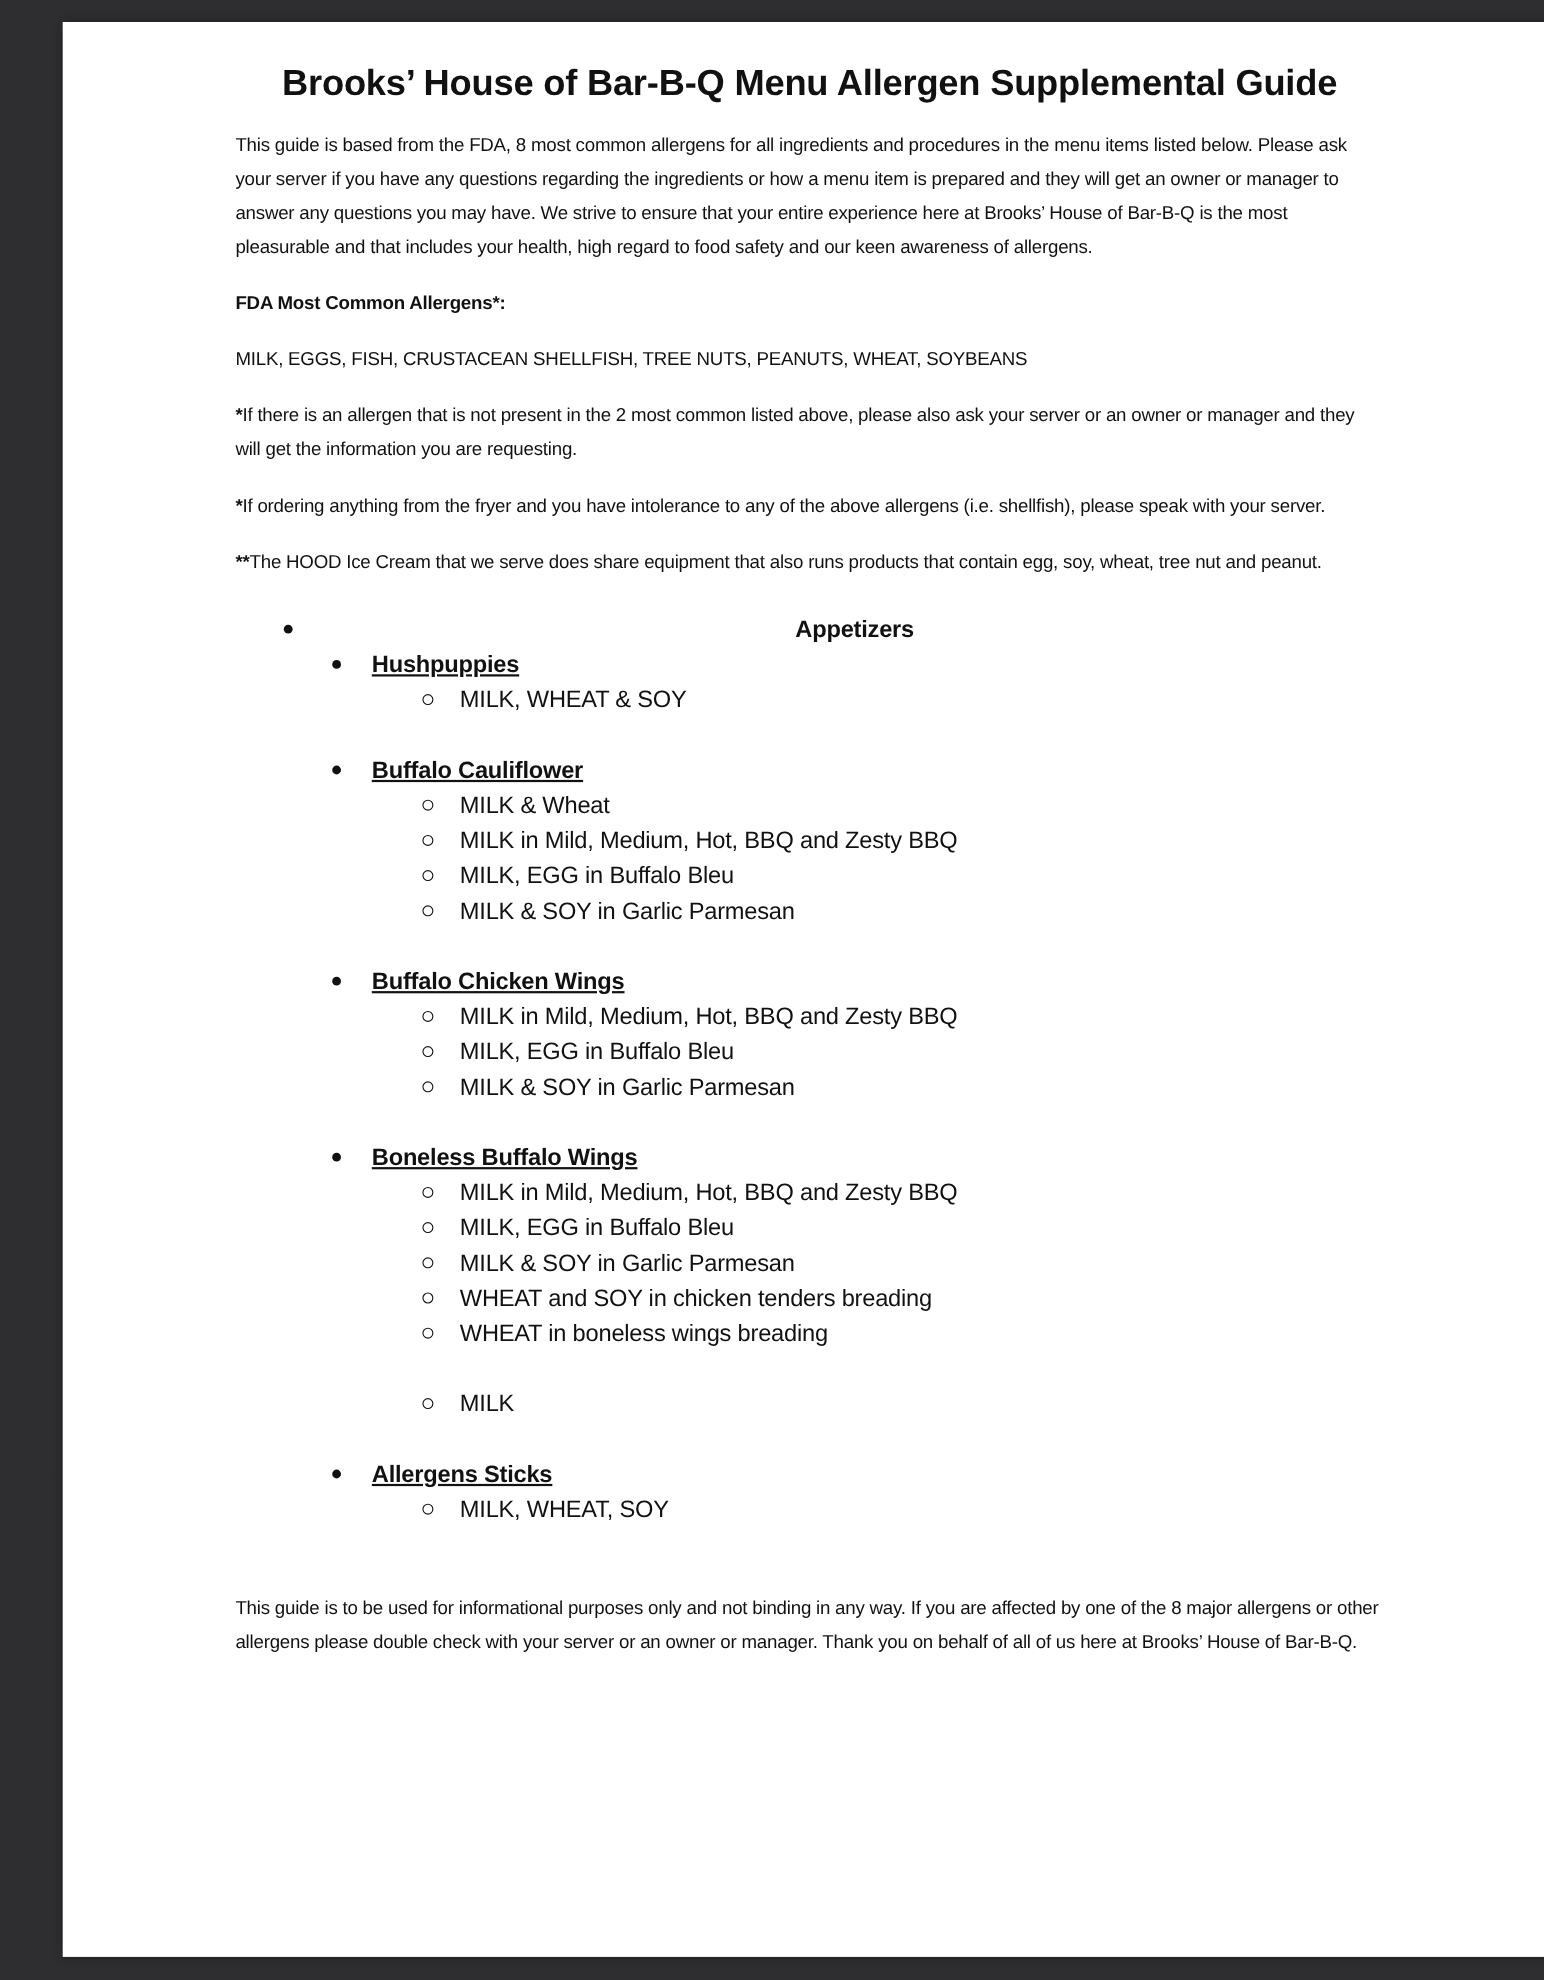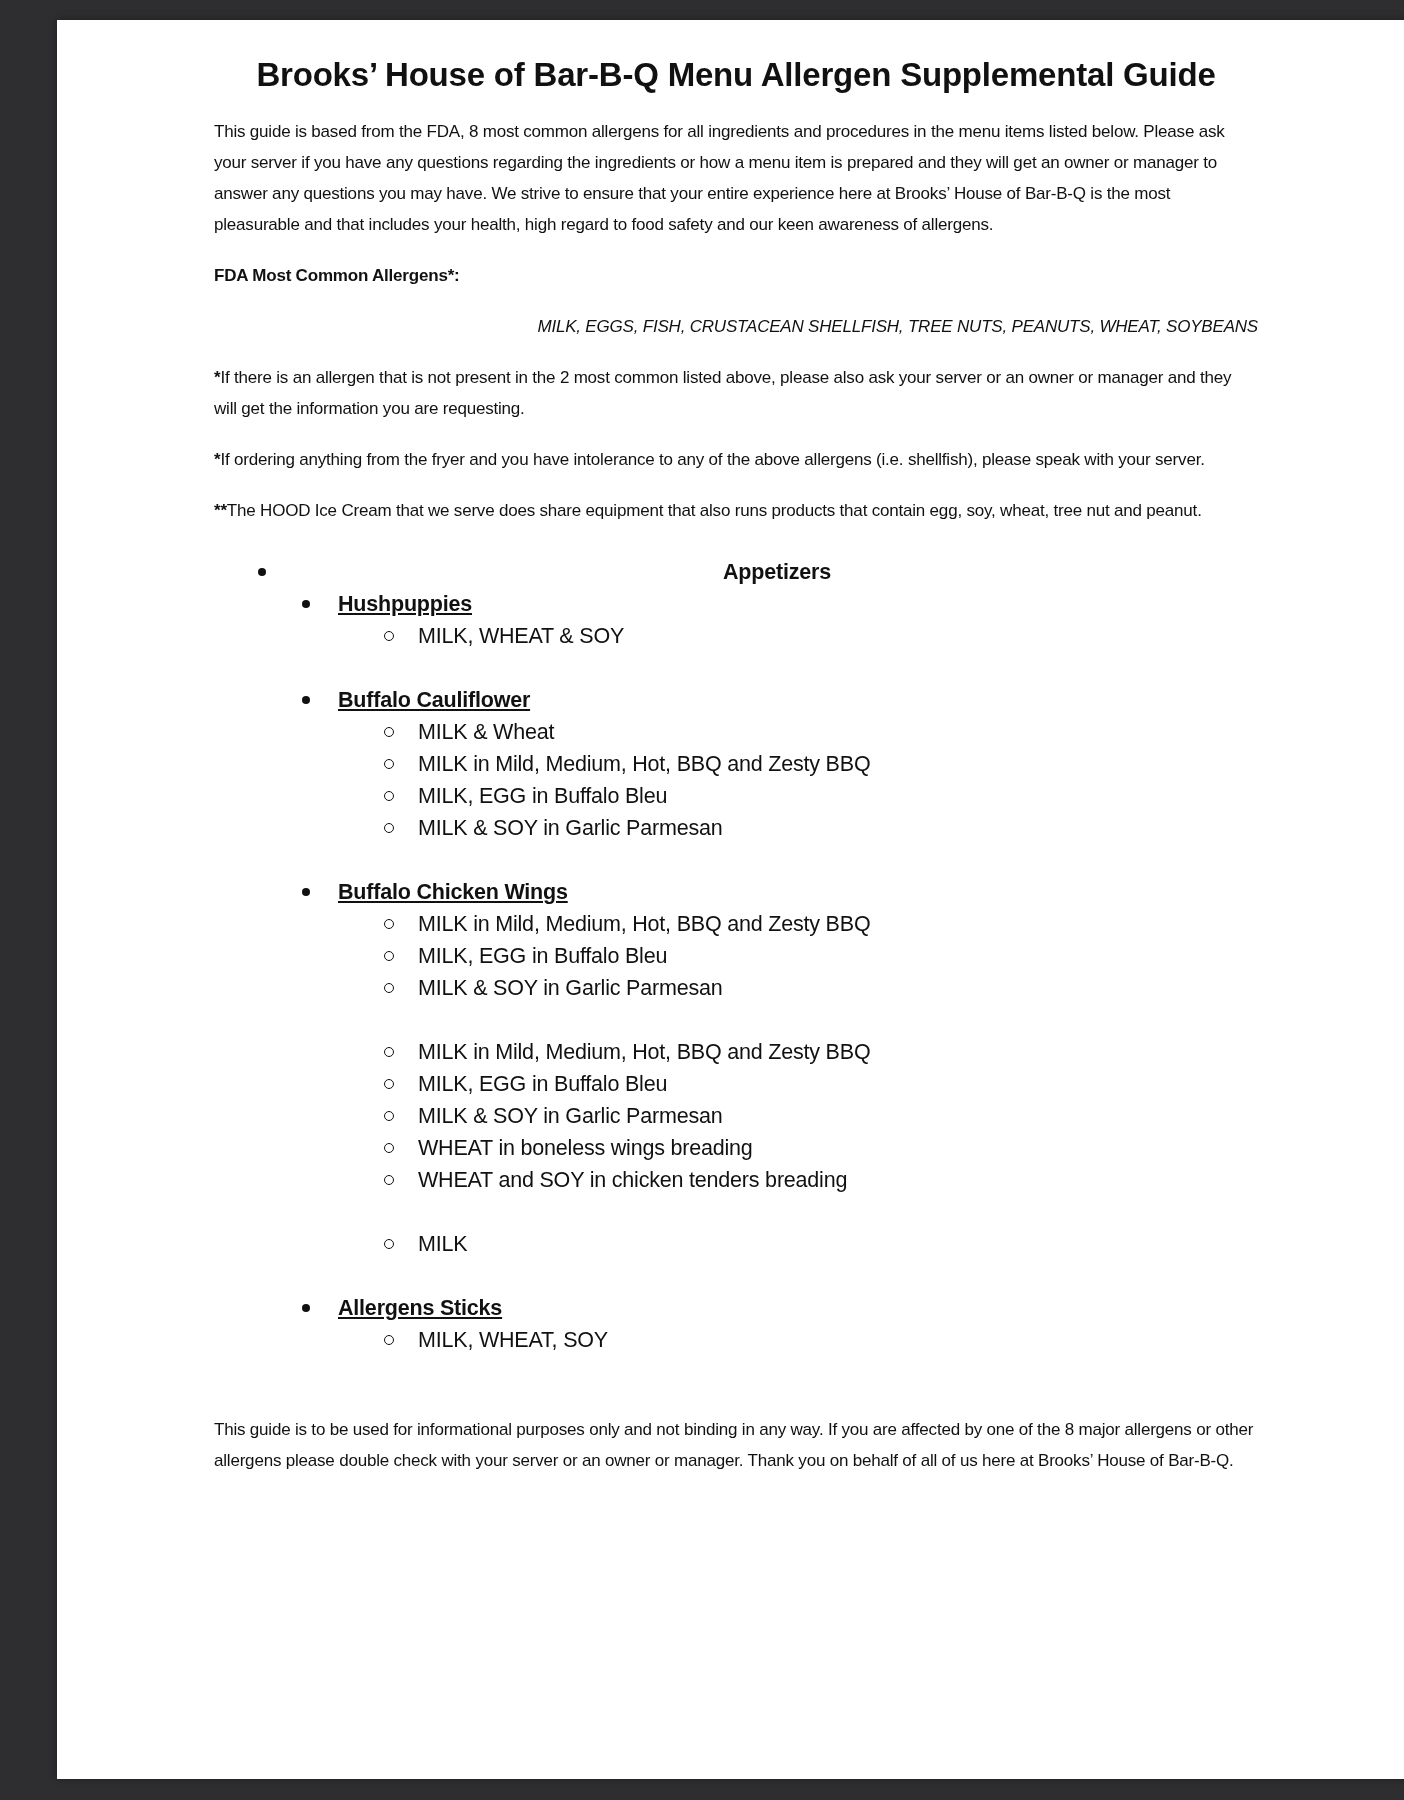--- a/index.html
+++ b/index.html
@@ -40,21 +40,21 @@
     color: #111111;
   }
   .body-text {
     margin: 20px 0 0 0;
     font-size: 17px;
     line-height: 31px;
     letter-spacing: -0.2px;
     color: #111111;
   }
   .bold { font-weight: bold; }
-  .centered { text-align: right; font-style: italic; }
+  .centered { text-align: left; }
   .footer-text { margin-top: 58px; }
   .menu { margin-top: 30px; font-size: 21.5px; letter-spacing: -0.2px; }
   .li { position: relative; line-height: 32px; }
   .l1 { padding-left: 82px; text-align: center; }
   .l2 { padding-left: 124px; text-decoration: underline; }
   .l3 { padding-left: 204px; }
   .bullet-dot {
     position: absolute;
     top: 12px;
     width: 8px;
@@ -164,45 +164,49 @@
   </div>
 
   <div class="li l3">
     <span class="bullet-circle"></span>
     <span class="sub-text">MILK &amp; SOY in Garlic Parmesan</span>
   </div>
 </div>
   </div>
 
   <div class="menu-item">
+    <div class="li l2">
+      <span class="bullet-dot"></span>
+      <span class="item-name bold">Boneless Buffalo Wings</span>
+    </div>
     <div class="subs">
   <div class="li l3">
     <span class="bullet-circle"></span>
     <span class="sub-text">MILK in Mild, Medium, Hot, BBQ and Zesty BBQ</span>
   </div>
 
   <div class="li l3">
     <span class="bullet-circle"></span>
     <span class="sub-text">MILK, EGG in Buffalo Bleu</span>
   </div>
 
   <div class="li l3">
     <span class="bullet-circle"></span>
     <span class="sub-text">MILK &amp; SOY in Garlic Parmesan</span>
   </div>
 
   <div class="li l3">
     <span class="bullet-circle"></span>
+    <span class="sub-text">WHEAT and SOY in chicken tenders breading</span>
+  </div>
+
+  <div class="li l3">
+    <span class="bullet-circle"></span>
     <span class="sub-text">WHEAT in boneless wings breading</span>
   </div>
-
-  <div class="li l3">
-    <span class="bullet-circle"></span>
-    <span class="sub-text">WHEAT and SOY in chicken tenders breading</span>
-  </div>
 </div>
   </div>
 
   <div class="menu-item">
     <div class="subs">
   <div class="li l3">
     <span class="bullet-circle"></span>
     <span class="sub-text">MILK</span>
   </div>
 </div>

